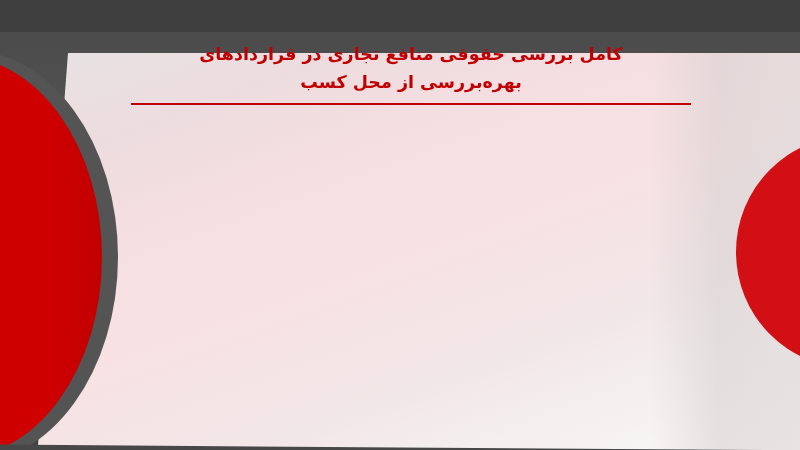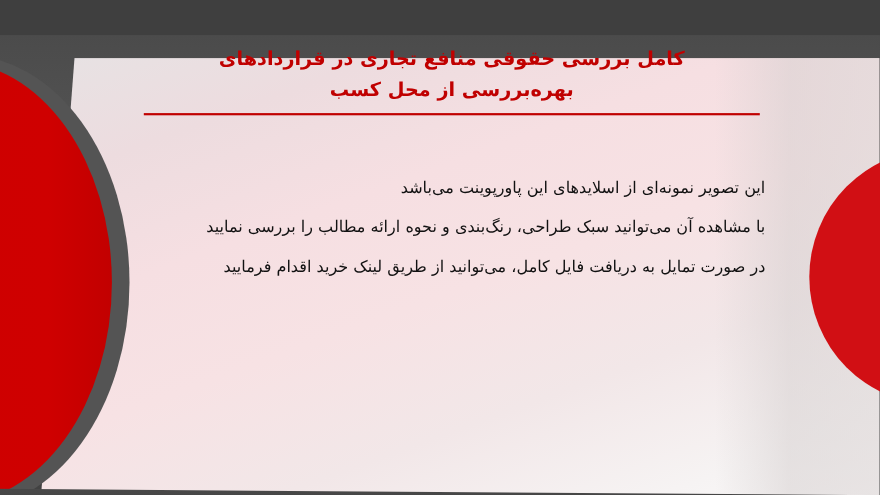--- a/index.html
+++ b/index.html
@@ -200,22 +200,17 @@
   <div class="lens-outline"></div>
   <div class="lens-red"></div>
 
   <div class="title">
     <div>کامل بررسی حقوقی منافع تجاری در قراردادهای</div>
     <div>بهره‌بررسی از محل کسب</div>
   </div>
 
   <div class="title-rule"></div>
 
-  <div class="body-block">
-    <div class="body-line">این تصویر نمونه‌ای از اسلایدهای این پاورپوینت می‌باشد</div>
-    <div class="body-line">با مشاهده آن می‌توانید سبک طراحی، رنگ‌بندی و نحوه ارائه مطالب را بررسی نمایید</div>
-    <div class="body-line">در صورت تمایل به دریافت فایل کامل، می‌توانید از طریق لینک خرید اقدام فرمایید</div>
-  </div>
 
   <div class="bottom-highlight"></div>
   <div class="bottom-band"></div>
 
 </div>
 
 </body></html>

